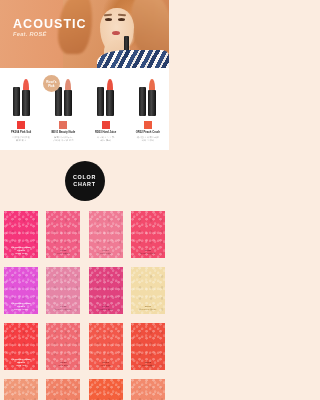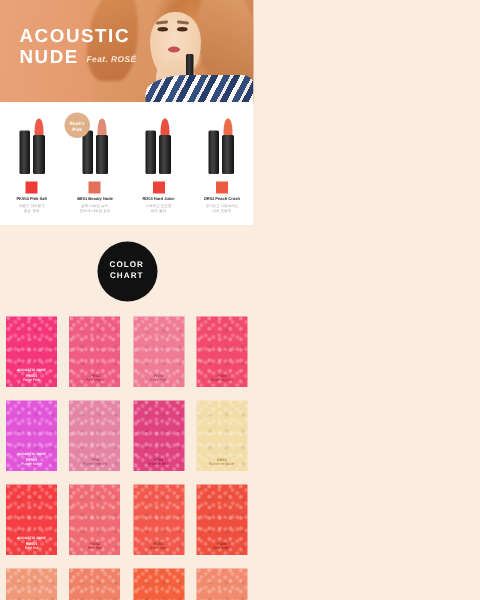--- a/index.html
+++ b/index.html
@@ -138,21 +138,20 @@
     <div class="brow r"></div>
     <div class="eye l"></div>
     <div class="eye r"></div>
     <div class="lips"></div>
     <div class="hand"></div>
     <div class="held-stick"></div>
     <div class="shoulder"></div>
     <div class="hero-text">
       <div class="hero-title-1">ACOUSTIC</div>
       <div class="hero-row2">
-        <div class="hero-title-2">NUDE</div>
         <div class="hero-feat">Feat. ROSÉ</div>
       </div>
     </div>
   </div>
 
   <div class="products">
       <div class="product">
     <div class="stick-pair">
       <div class="cap"></div>
       <div class="base-wrap">

